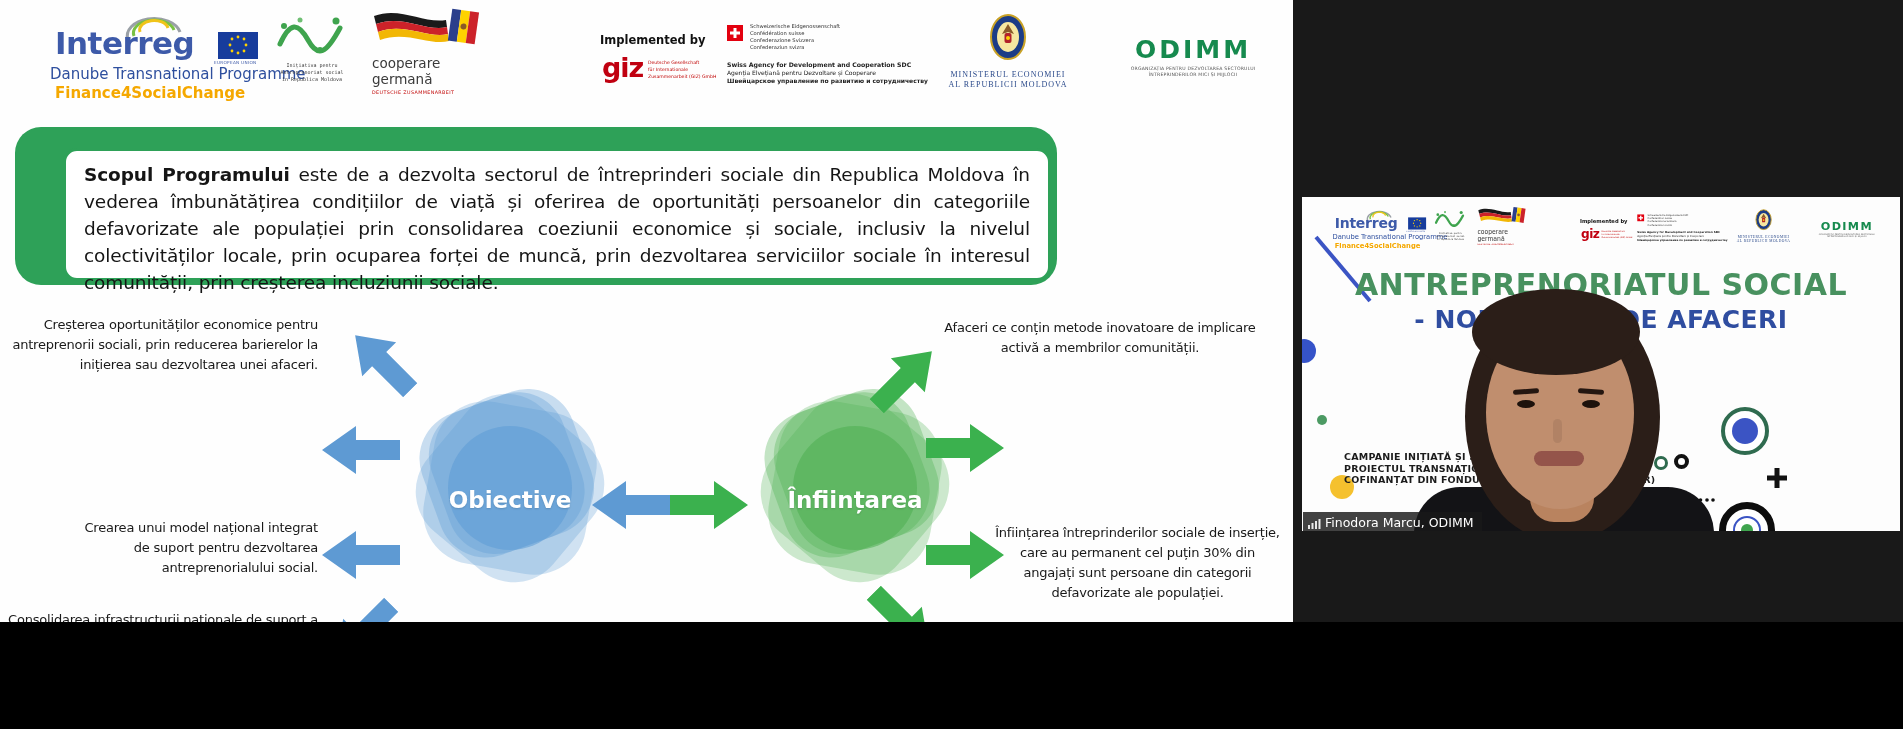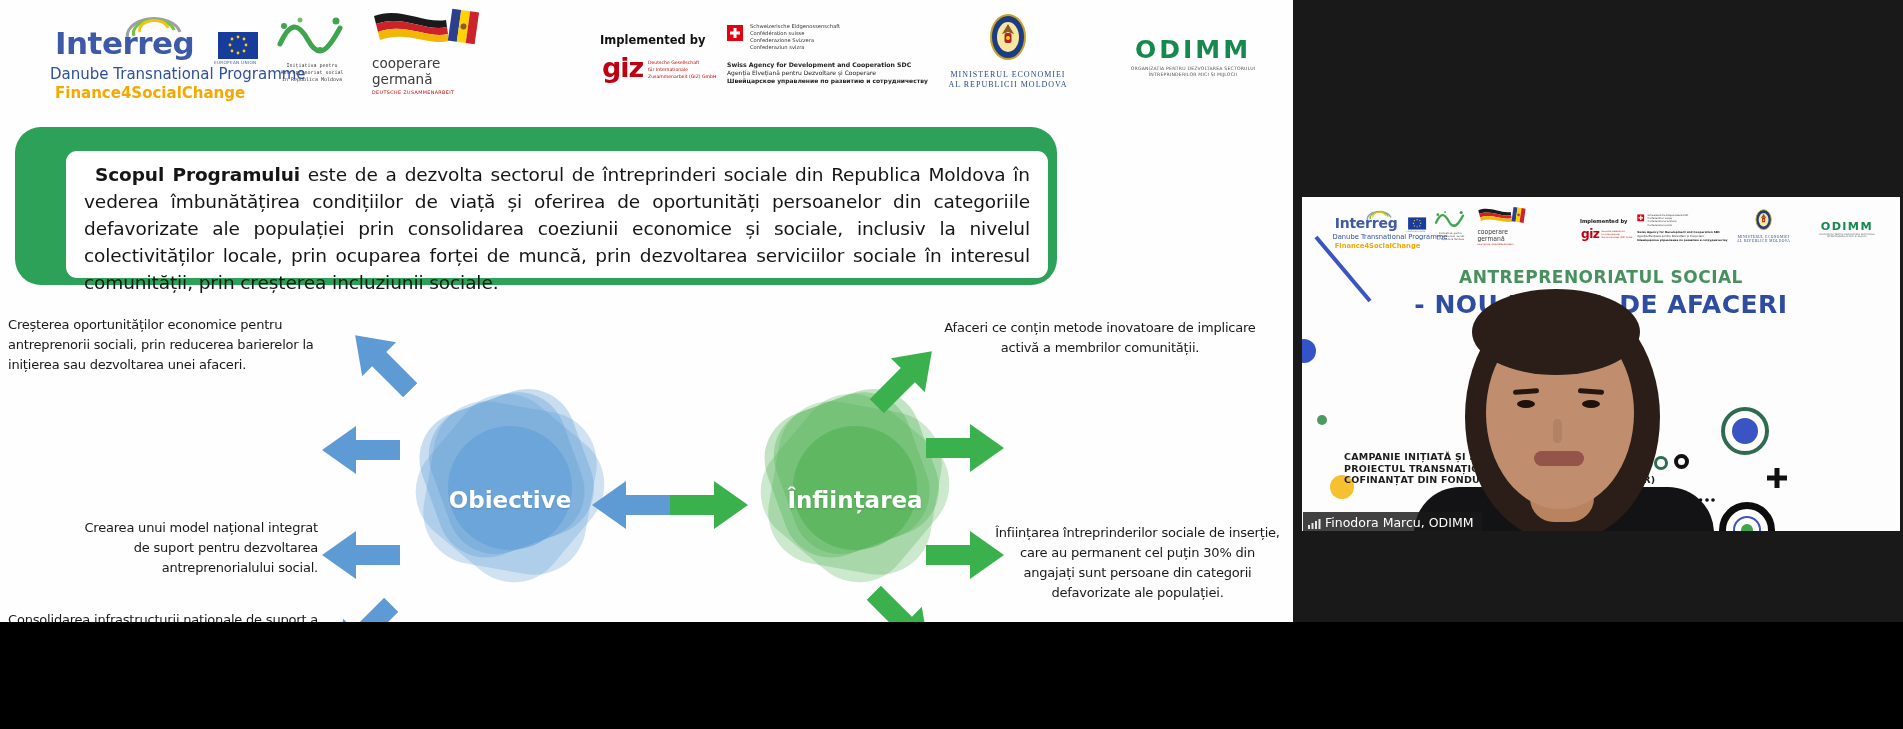--- a/index.html
+++ b/index.html
@@ -25,32 +25,32 @@
   .sw-a1{position:absolute;left:727px;top:61px;font-size:6.2px;font-weight:bold;color:#222;}
   .sw-a2{position:absolute;left:727px;top:70px;font-size:6px;color:#222;}
   .sw-a3{position:absolute;left:727px;top:78px;font-size:6px;font-weight:bold;color:#222;}
   .min-line{position:absolute;left:938px;width:140px;text-align:center;font-family:"Liberation Serif",serif;font-size:8px;color:#2b4a8b;letter-spacing:1px;}
   .odimm-word{position:absolute;left:1118px;top:36px;width:150px;text-align:center;font-size:25px;font-weight:bold;color:#168A4E;letter-spacing:3px;}
   .odimm-cap{position:absolute;left:1113px;width:160px;text-align:center;font-size:4.6px;color:#555;letter-spacing:.2px;}
   
   .purpose-outer{position:absolute;left:15px;top:127px;width:1042px;height:158px;background:#2EA158;border-radius:26px;}
   .purpose-inner{position:absolute;left:48px;top:21px;width:946px;height:107px;background:#fff;border:3px solid #2EA158;border-radius:14px;padding:10px 18px;}
   .purpose-inner p{margin:0;font-size:18.5px;line-height:27px;color:#151515;text-align:justify;letter-spacing:-0.1px;}
-  .purpose-inner .b{font-weight:bold;margin-left:11px;}
+  .purpose-inner .b{font-weight:bold;}
   
   .obj-item,.pri-item{position:absolute;font-size:13px;line-height:20px;color:#191919;letter-spacing:-0.2px;}
   .flower-label{position:absolute;width:220px;text-align:center;font-size:23px;font-weight:bold;color:#fff;text-shadow:0 1px 2px rgba(0,0,0,.15);}
   .arr{position:absolute;width:80px;height:52px;}
   
   #video-panel{position:absolute;left:1293px;top:0;width:610px;height:729px;background:#191919;}
   #webcam{position:absolute;left:9px;top:197px;width:598px;height:334px;background:#fdfdfd;overflow:hidden;}
   .cam-logos{position:absolute;left:8px;top:6px;width:566px;height:50px;}
   .cam-logos .logos-bar-copy{transform:scale(0.45);transform-origin:0 0;}
   .cam-title{position:absolute;left:0;top:70px;width:100%;text-align:center;z-index:1;}
-  .cam-title .t1{font-size:17px;font-weight:800;color:#48915F;letter-spacing:.5px;}
+  .cam-title .t1{font-size:30px;font-weight:800;color:#48915F;letter-spacing:.5px;}
   .cam-title .t2{font-size:25px;font-weight:800;color:#2F4DA0;letter-spacing:.5px;margin-top:3px;}
   .campaign{position:absolute;left:42px;top:254px;z-index:2;font-size:9.5px;font-weight:bold;color:#1c1c1c;line-height:11.5px;letter-spacing:.2px;}
   .dot{position:absolute;border-radius:50%;}
   .nametag{position:absolute;left:1px;top:315px;height:19px;display:flex;align-items:center;gap:4px;background:rgba(24,24,24,.82);color:#fff;font-size:12.5px;padding:1px 9px 1px 5px;z-index:10;}
   .person{position:absolute;border-radius:50%;}
 </style>
 </head>
 <body>
 
 <div id="stage">
@@ -142,21 +142,21 @@
       <div class="odimm-cap" style="top:66px">ORGANIZAȚIA PENTRU DEZVOLTAREA SECTORULUI</div>
       <div class="odimm-cap" style="top:72px">ÎNTREPRINDERILOR MICI ȘI MIJLOCII</div>
     </div>
 
     <div class="purpose-outer">
       <div class="purpose-inner">
         <p><span class="b">Scopul Programului</span><span> este de a dezvolta sectorul de întreprinderi sociale din Republica Moldova în vederea îmbunătățirea condițiilor de viață și oferirea de oportunități persoanelor din categoriile defavorizate ale populației prin consolidarea coeziunii economice și sociale, inclusiv la nivelul colectivităților locale, prin ocuparea forței de muncă, prin dezvoltarea serviciilor sociale în interesul comunității, prin creșterea incluziunii sociale.</span></p>
       </div>
     </div>
 
-    <div class="obj-item" style="left:8px;top:315px;width:310px;text-align:left">Creșterea oportunităților economice pentru antreprenorii sociali, prin reducerea barierelor la inițierea sau dezvoltarea unei afaceri.</div>
+    <div class="obj-item" style="left:8px;top:315px;width:310px;text-align:right">Creșterea oportunităților economice pentru antreprenorii sociali, prin reducerea barierelor la inițierea sau dezvoltarea unei afaceri.</div>
     <div class="obj-item" style="left:68px;top:518px;width:250px;text-align:right">Crearea unui model național integrat de suport pentru dezvoltarea antreprenorialului social.</div>
     <div class="obj-item" style="left:8px;top:610px;width:310px;text-align:right">Consolidarea infrastructurii naționale de suport a întreprinderilor sociale, inclusiv de inserție, prin extinderea serviciilor oferite în scopul inovării sociale și a creșterii competitivității economice în piață.</div>
 
     <div class="pri-item" style="left:940px;top:318px;width:320px;text-align:center">Afaceri ce conțin metode inovatoare de implicare activă a membrilor comunității.</div>
     <div class="pri-item" style="left:995px;top:523px;width:285px;text-align:center">Înființarea întreprinderilor sociale de inserție, care au permanent cel puțin 30% din angajați sunt persoane din categorii defavorizate ale populației.</div>
 
     <svg class="abs" style="left:390px;top:368px" width="240" height="240">
       <g fill="#5B9BD5">
         <rect x="38" y="38" width="164" height="164" rx="52" opacity="0.28" transform="rotate(10 120 120)"></rect>
         <rect x="38" y="38" width="164" height="164" rx="52" opacity="0.28" transform="rotate(40 120 120)"></rect>

